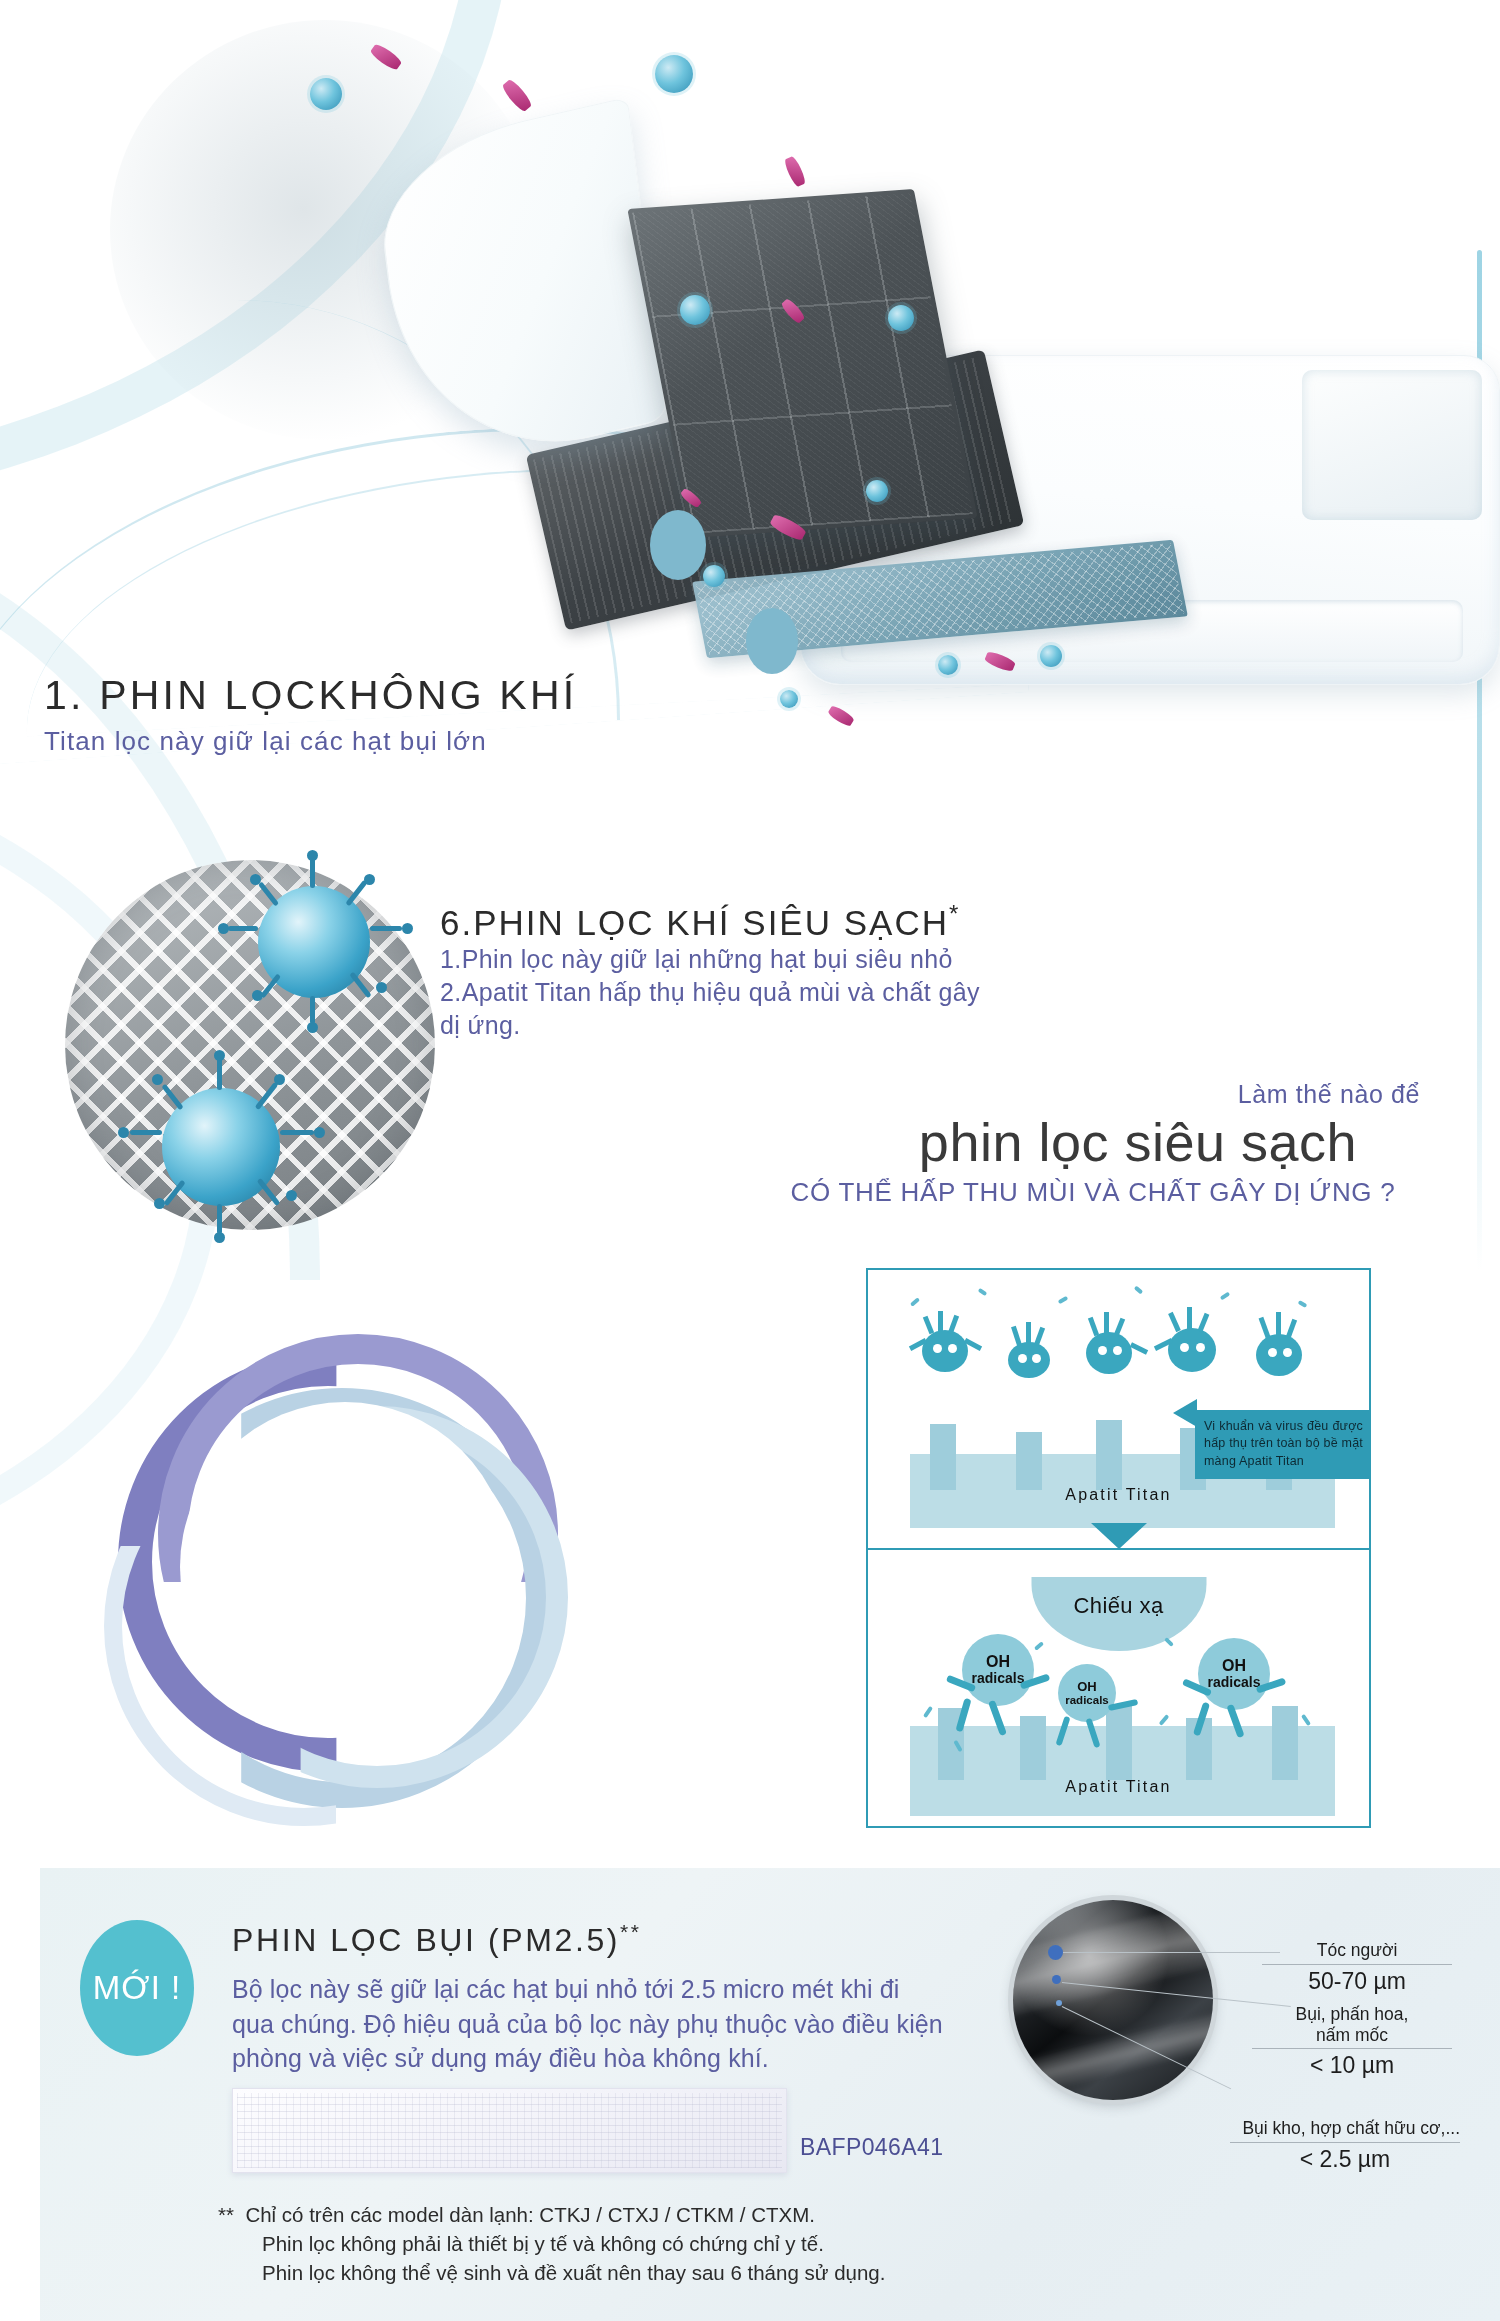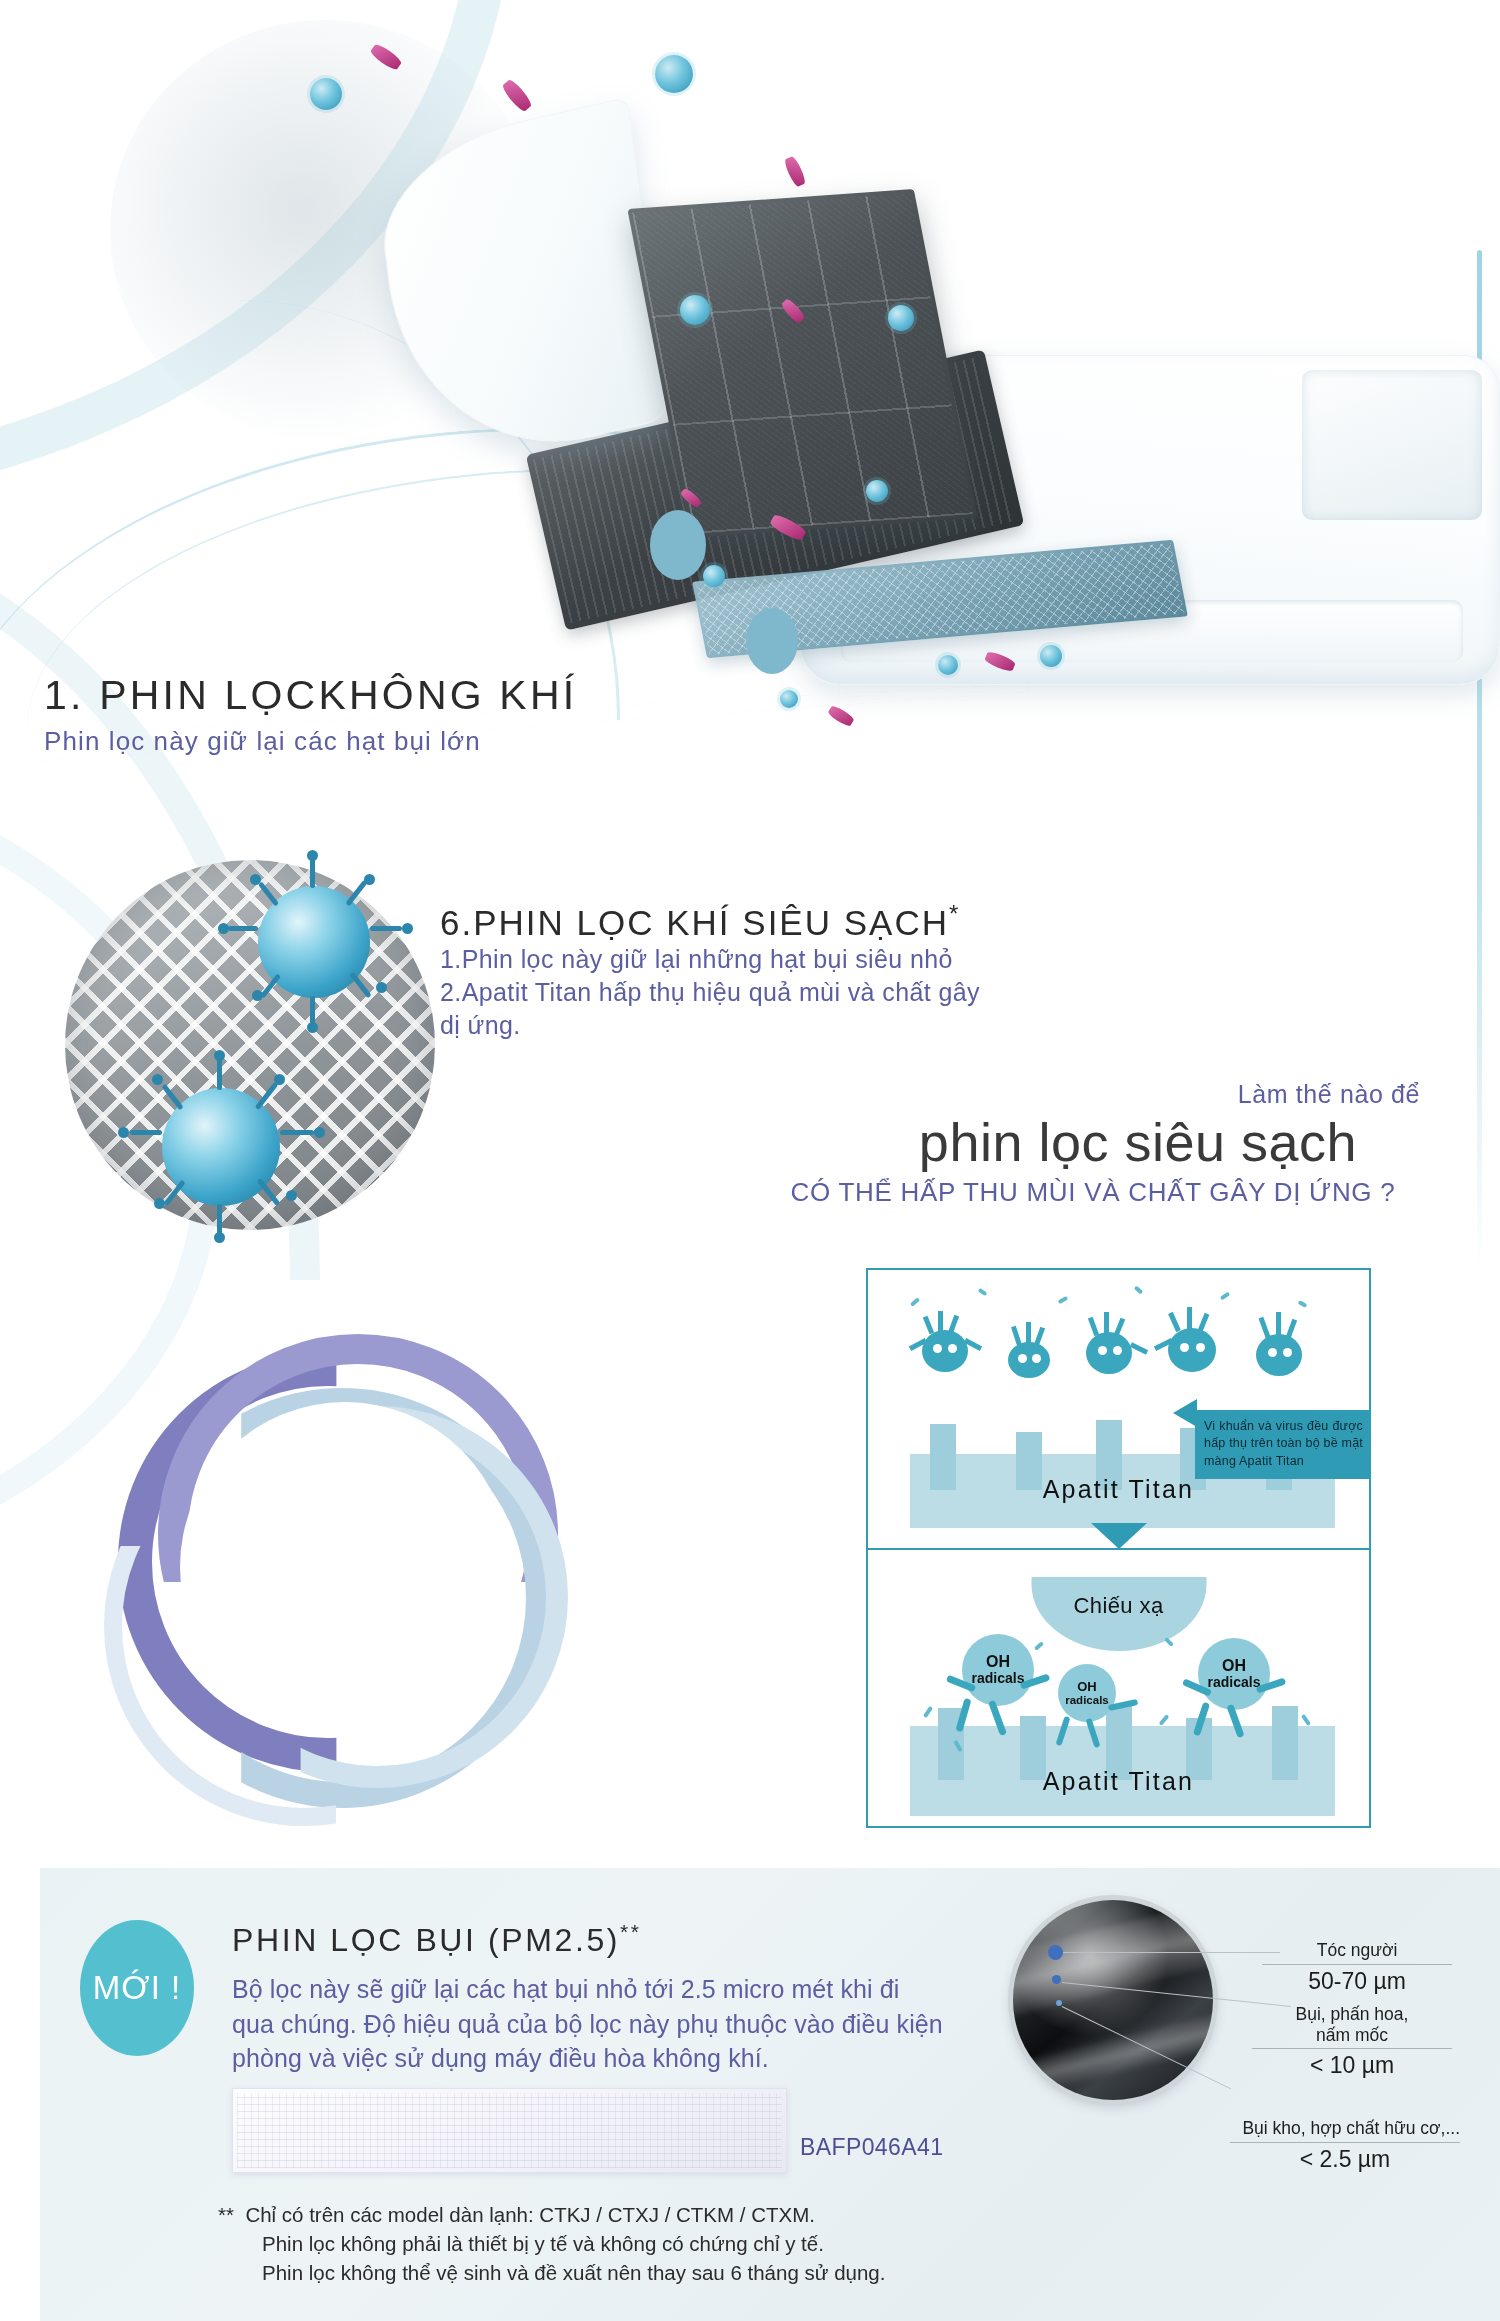--- a/index.html
+++ b/index.html
@@ -189,21 +189,21 @@
   .diagram{ position:absolute; left:866px; top:1268px; width:505px; height:560px;
             border:2px solid #2f9bb5; background:#ffffff; }
   .diagram .half{ position:relative; width:100%; height:50%; overflow:hidden; }
   .diagram .divider{ position:absolute; left:0; right:0; top:50%; height:2px; background:#2f9bb5; }
 
   .titan-slab{
     position:absolute; left:42px; right:34px; bottom:20px; height:74px;
     background:#bcdde6;
   }
   .titan-label{ position:absolute; left:0; right:0; bottom:44px; text-align:center;
-                font-size:25px; color:#111; letter-spacing:2.2px; }
+                font-size:16px; color:#111; letter-spacing:2.2px; }
   .titan-label.low{ bottom:30px; }
   .slab2{ position:absolute; left:42px; right:34px; bottom:10px; height:90px; background:#bcdde6; }
 
   .pillar{ position:absolute; bottom:58px; width:26px; background:#9ecddb; }
 
   .monster{ position:absolute; width:40px; height:40px; border-radius:50%;
             background:#3aa7bf; }
   .m-spike{ position:absolute; background:#3aa7bf; }
   .m-eye{ position:absolute; width:9px; height:9px; border-radius:50%; background:#fff; }
 
@@ -343,21 +343,21 @@
     <div class="germ rod" style="left:780px;top:165px;width:30px;height:13px;transform:rotate(65deg);"></div>
     <div class="germ rod" style="left:780px;top:305px;width:26px;height:12px;transform:rotate(48deg);"></div>
     <div class="germ rod" style="left:770px;top:520px;width:36px;height:15px;transform:rotate(28deg);"></div>
     <div class="germ rod" style="left:680px;top:493px;width:22px;height:10px;transform:rotate(40deg);"></div>
     <div class="germ rod" style="left:985px;top:655px;width:30px;height:13px;transform:rotate(22deg);"></div>
     <div class="germ rod" style="left:828px;top:710px;width:26px;height:12px;transform:rotate(32deg);"></div>
   </div>
 
   <div class="sec1">
     <div class="h-big">1. PHIN LỌCKHÔNG KHÍ</div>
-    <div class="sub-ind">Phin lọc này giữ lại các hạt bụi lớn</div>
+    <div class="sub-ind">Titan lọc này giữ lại các hạt bụi lớn</div>
   </div>
 
   <div class="mesh-circle"></div>
   <div class="big-virus" style="left:258px; top:886px; width:112px; height:112px;">
     <div class="virus-spike" style="left:52px; top:-28px; width:5px; height:30px;"></div>
     <div class="virus-knob" style="left:49px; top:-36px;"></div>
     <div class="virus-spike" style="left:96px; top:-8px; width:5px; height:30px; transform:rotate(38deg);"></div>
     <div class="virus-knob" style="left:106px; top:-12px;"></div>
     <div class="virus-spike" style="left:112px; top:40px; width:32px; height:5px;"></div>
     <div class="virus-knob" style="left:144px; top:37px;"></div>

